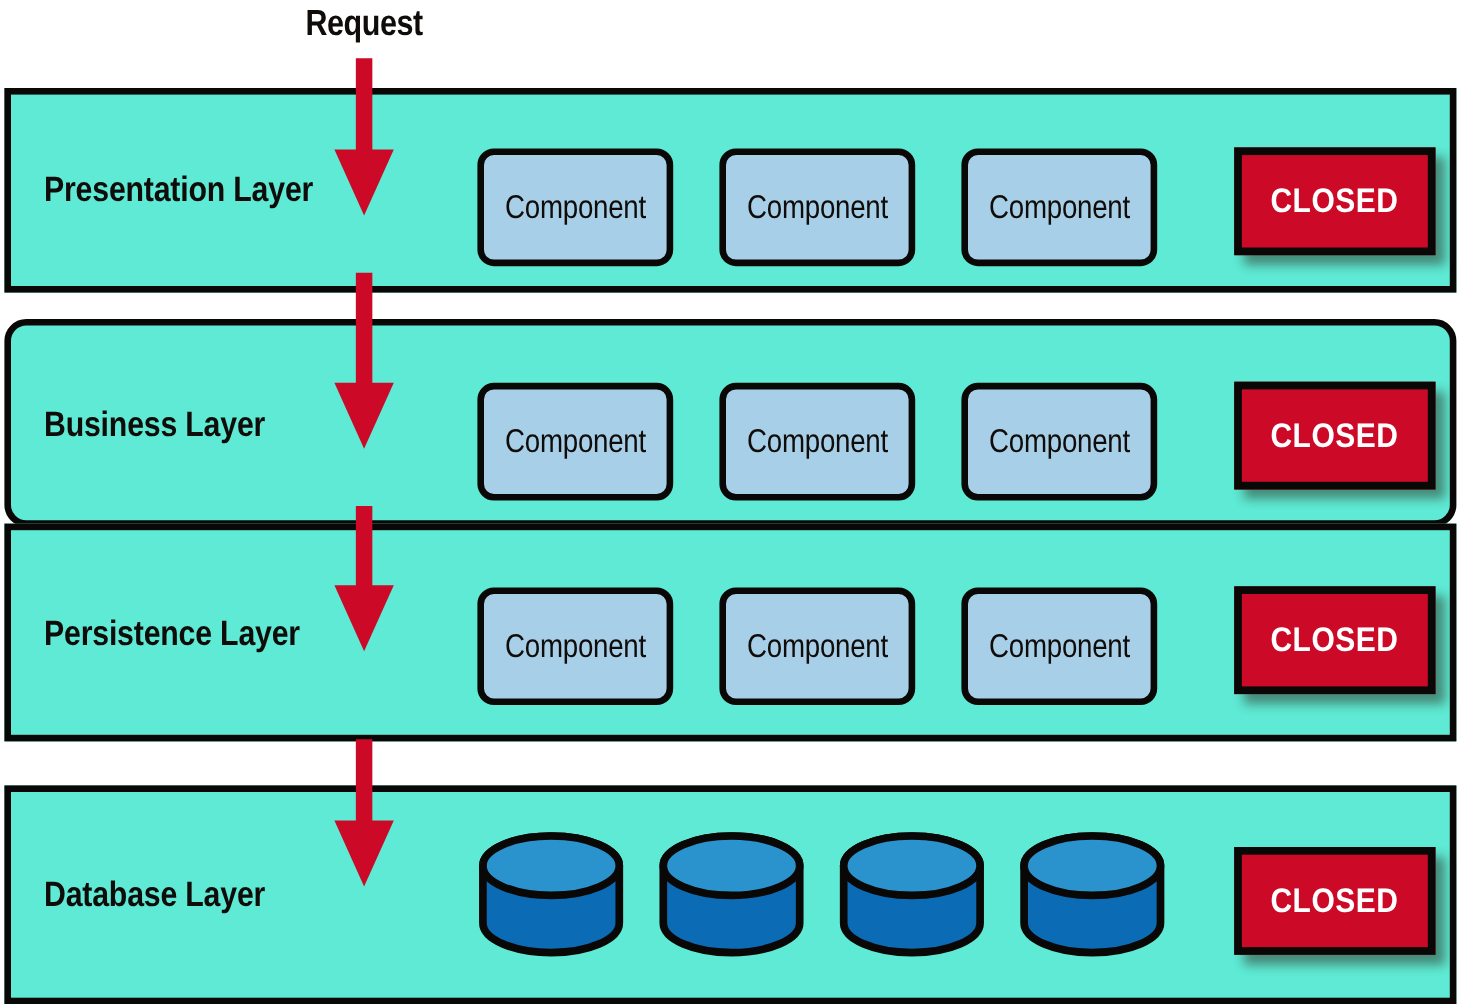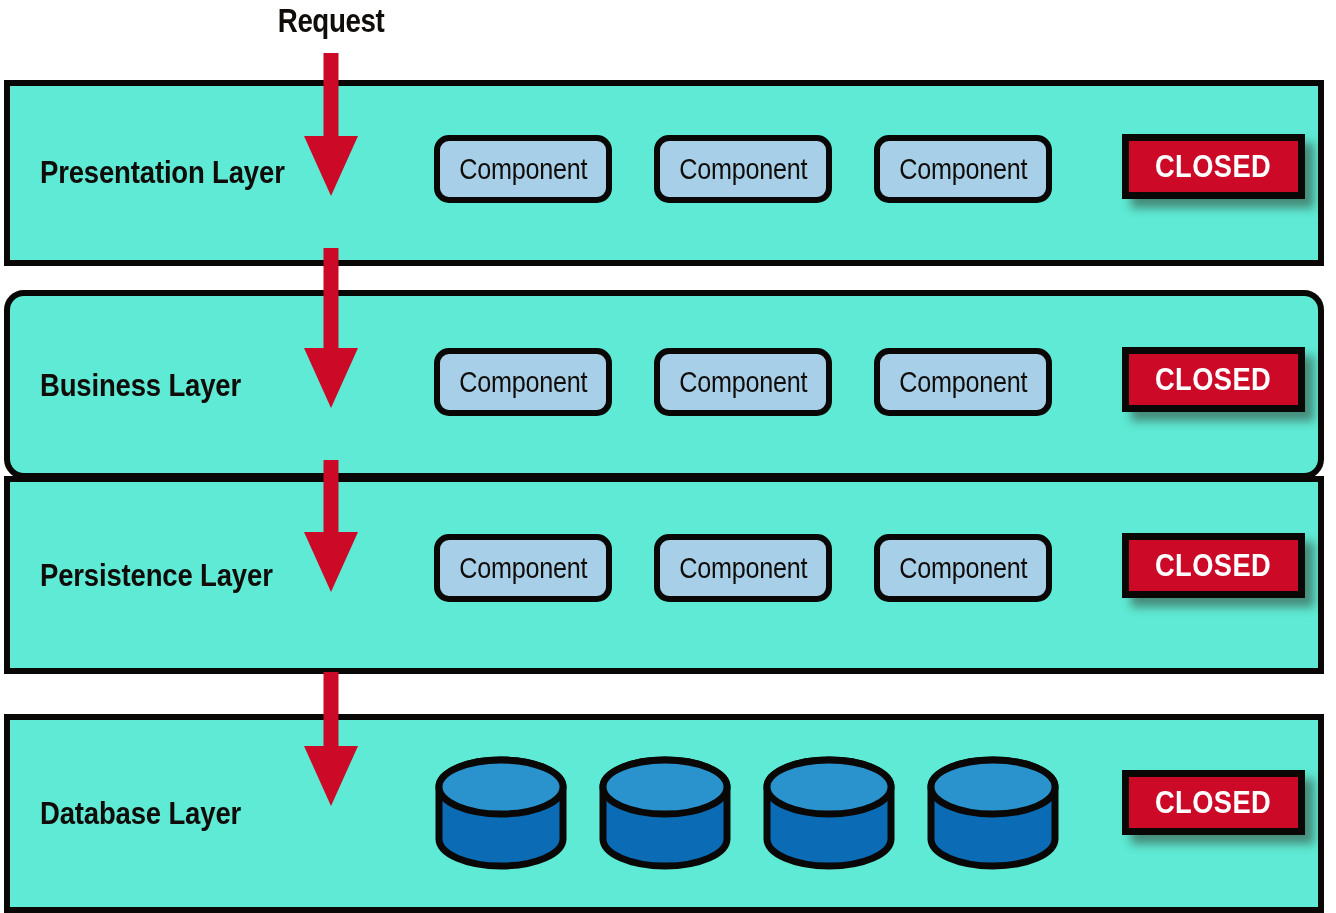--- a/index.html
+++ b/index.html
@@ -56,21 +56,21 @@
     transform: scaleX(0.86);
     transform-origin: 0 50%;
     white-space: nowrap;
     line-height: 1;
   }
 
   
   .component {
     position: absolute;
     width: 178px;
-    height: 68px;
+    height: 107px;
     box-sizing: border-box;
     background: #a7cfe8;
     border: 6px solid #0a0807;
     border-radius: 15px;
     display: flex;
     align-items: center;
     justify-content: center;
   }
   .component-text {
     font-family: "Liberation Sans Narrow", "Liberation Sans", sans-serif;
@@ -92,21 +92,21 @@
     display: block;
     width: 134px;
     height: 112px;
     overflow: visible;
   }
 
   
   .closed-badge {
     position: absolute;
     width: 183px;
-    height: 65px;
+    height: 98px;
     box-sizing: border-box;
     background: #cc0a28;
     border: 7px solid #0a0807;
     box-shadow: 9px 9px 9px rgba(40, 25, 10, 0.45);
     display: flex;
     align-items: center;
     justify-content: center;
   }
   .closed-text {
     font-family: "Liberation Sans Narrow", "Liberation Sans", sans-serif;

